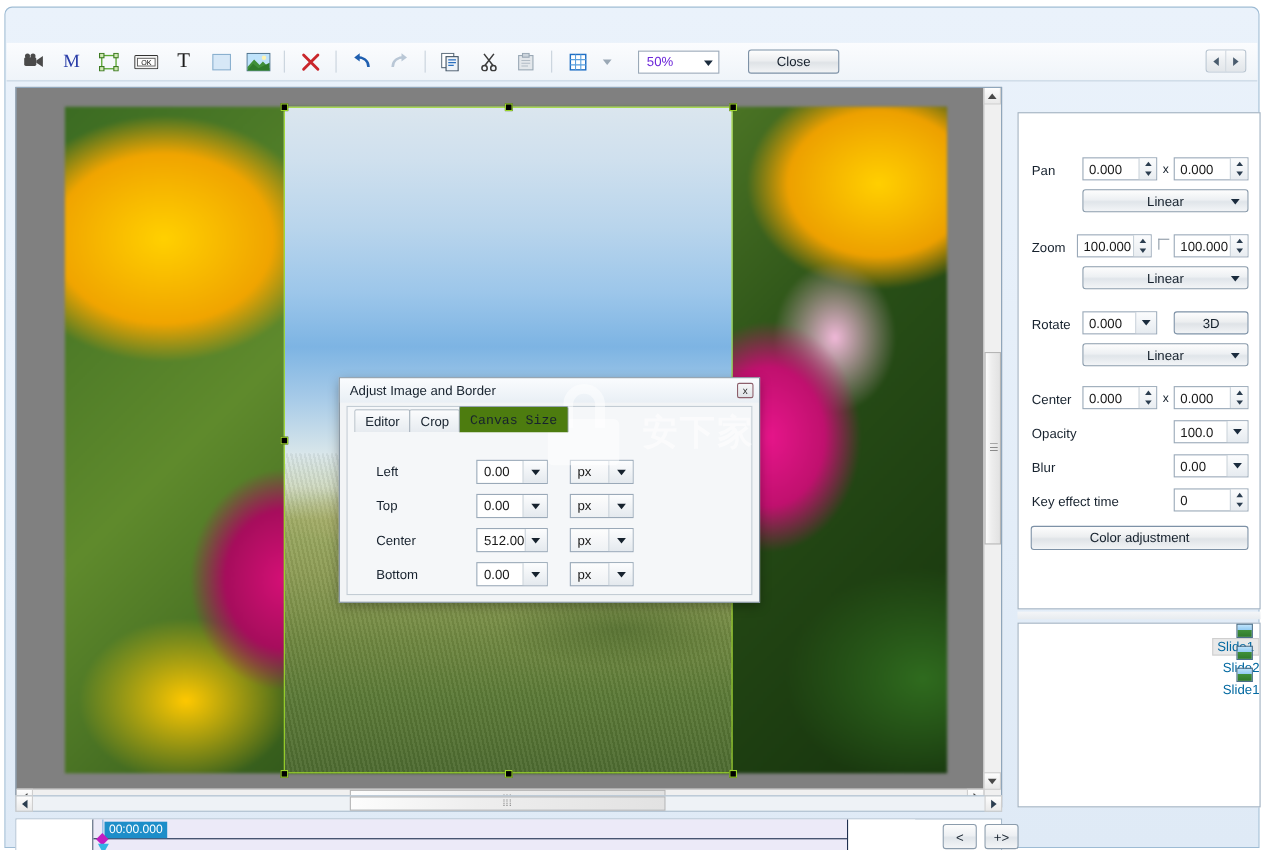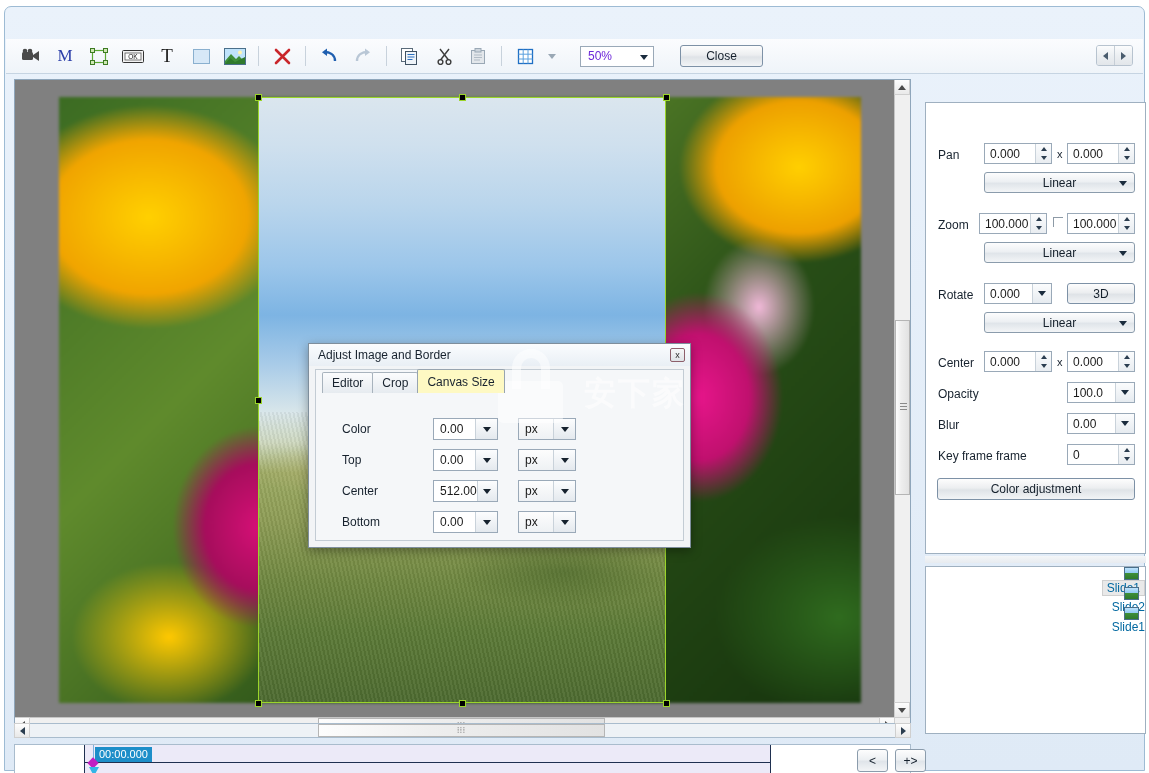--- a/index.html
+++ b/index.html
@@ -287,21 +287,21 @@
     position:absolute; left:6px; top:25px; right:6px; bottom:6px;
     border:1px solid #c3ccd4; background:#f5f7f9; box-sizing:border-box;
   }
   .dlg-tabs { position:absolute; left:6px; top:-1px; display:flex; align-items:flex-end; height:24px;}
   .dtab {
     height:21px; padding:0 9px; margin-right:-1px;
     border:1px solid #a8b3bd; border-bottom:none; border-radius:2px 2px 0 0;
     background: linear-gradient(180deg,#fbfcfd 0%, #e6ebf0 100%);
     font-size:12px; color:#17222e; display:flex;align-items:center; box-sizing:border-box;
   }
-  .dtab.active { height:24px; background:#fef9c3; border-color:#97a4b0; z-index:3; }
+  .dtab.active { height:24px; background:#4d7c0f; border-color:#97a4b0; z-index:3;font-family:Liberation Mono, monospace; }
   .dlg-fields { position:absolute; left:0; top:30px; right:0; bottom:0; }
   .dfield-row { position:absolute; left:0; right:0; height:24px; }
   .dfield-lbl { position:absolute; left:26px; font-size:12px; color:#17222e; }
   .dcombo {
     position:absolute; height:22px; border:1px solid #9aa9b8; background:#fff;
     display:flex; align-items:center; box-sizing:border-box;
   }
   .dcombo .v{ font-size:12px; color:#1a1a1a; padding-left:6px; flex:1;}
   .dcombo .drop{
     width:21px;height:20px;border-left:1px solid #c9d2da;
@@ -641,21 +641,21 @@
           <span class="v">100.0</span>
           <span class="drop"></span>
         </div>
 
         <div class="lbl" style="left:12px; top:315px;">Blur</div>
         <div class="combo" style="left:141px; top:310px; width:68px;">
           <span class="v">0.00</span>
           <span class="drop"></span>
         </div>
 
-        <div class="lbl" style="left:12px; top:346px;">Key frame frame</div>
+        <div class="lbl" style="left:12px; top:346px;">Key effect time</div>
         <div class="spin" style="left:141px; top:341px; width:68px;">
           <span class="v">0</span>
           <span class="btns">
               <span class="u"></span>
               <span class="d"></span>
             </span>
         </div>
 
         <div class="btn3d" style="left:11px; top:375px; width:198px; height:22px;">Color adjustment</div>
       </div>
@@ -712,21 +712,21 @@
     <div class="dlg-body">
       <div class="dlg-tabs">
         <div class="dtab">Editor</div>
         <div class="dtab">Crop</div>
         <div class="dtab active">Canvas Size</div>
       </div>
 
       <div class="dlg-fields">
 
         <div class="dfield-row" style="top:18px;">
-          <span class="dfield-lbl" style="top:4px;">Color</span>
+          <span class="dfield-lbl" style="top:4px;">Left</span>
           <div class="dcombo" style="left:117px; top:0; width:65px;">
             <span class="v">0.00</span>
             <span class="drop"></span>
           </div>
           <div class="dcombo unit" style="left:202px; top:0; width:58px;">
             <span class="v">px</span>
             <span class="drop"></span>
           </div>
         </div>
 

